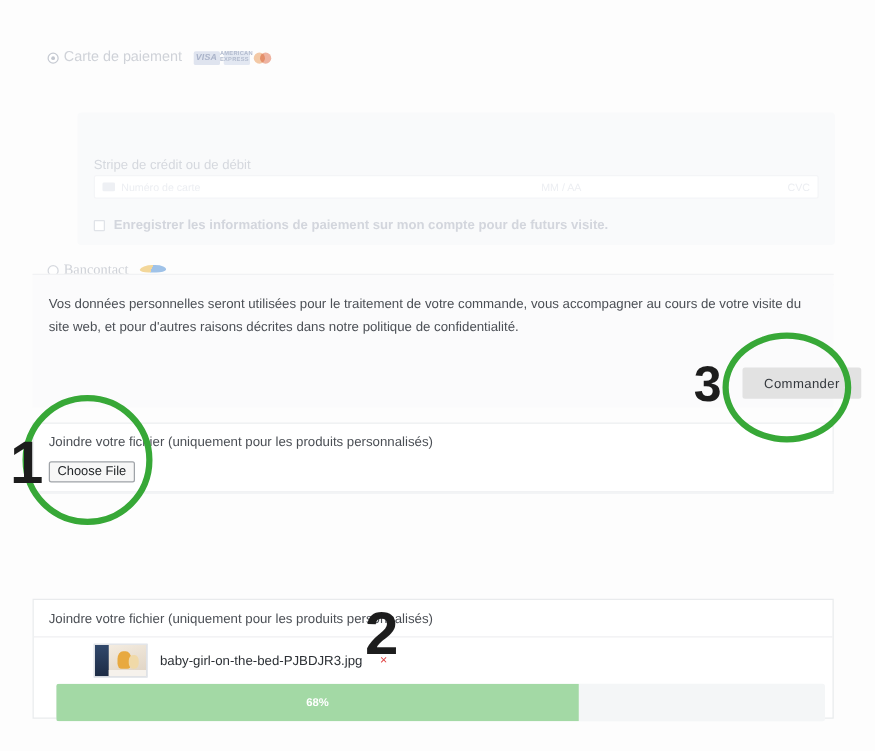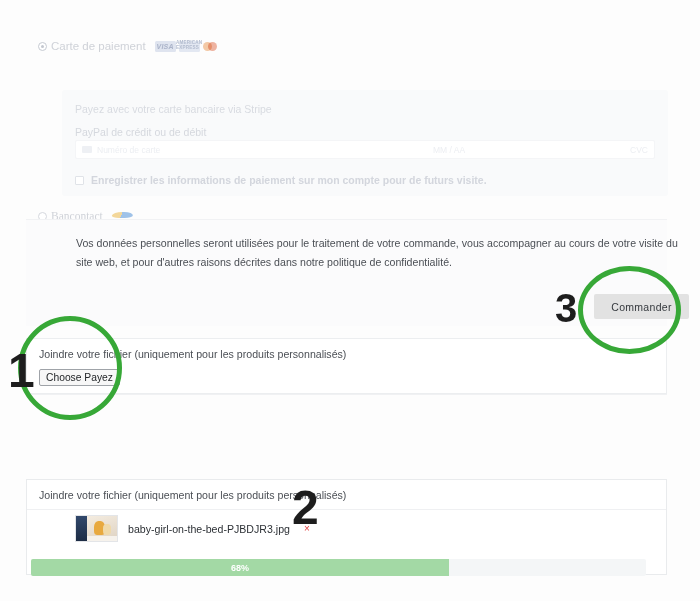--- a/index.html
+++ b/index.html
@@ -101,21 +101,21 @@
     position: absolute; right: 0px; top: 197px; font-size: 10px; color: #dadde3;
   }
 
   
   .privacy-panel {
     position: absolute; left: 26px; top: 219px; width: 641px; height: 107px;
     background: #fbfbfc; border-top: 1px solid #f1f2f4;
   }
   .privacy-text {
     position: absolute; left: 13px; top: 14px; width: 602px;
-    font-size: 10.6px; line-height: 19px; color: #4b4f55; margin-left: 37px;
+    font-size: 10.6px; line-height: 19px; color: #4b4f55;
   }
   .terms-row {
     position: absolute; left: 13px; top: 56px;
     display: flex; align-items: center; gap: 7px;
   }
   .cbox-checked {
     width: 10px; height: 10px; background: #3b78d8; border-radius: 1px;
     flex: none; position: relative;
   }
   .cbox-checked::after {
@@ -178,22 +178,22 @@
   }
   .thumb .bg-left { position: absolute; left: 0; top: 0; width: 30%; height: 100%; background: linear-gradient(180deg,#31486b,#1d2c45); }
   .thumb .bg-right { position: absolute; left: 28%; top: 0; width: 72%; height: 100%; background: linear-gradient(160deg,#f4ece0,#ded2c2); }
   .thumb .baby { position: absolute; left: 45%; top: 18%; width: 26%; height: 58%; background: #e8a93f; border-radius: 42% 42% 30% 30%; }
   .thumb .baby2 { position: absolute; left: 66%; top: 30%; width: 20%; height: 46%; background: #f0d9a8; border-radius: 40%; }
   .thumb .bedline { position: absolute; left: 26%; bottom: 0; width: 74%; height: 22%; background: #f6f2ec; }
   .file-name { font-size: 10.6px; color: #2c3035; }
   .file-remove { color: #e04343; font-size: 10px; margin-left: 4px; cursor: pointer; }
 
   .progress-track {
-    position: absolute; left: 4px; top: 67px; width: 615px; height: 17px;
-    background: #f4f6f7; border-radius: 2px; overflow: hidden; margin-top: 12px;
+    position: absolute; left: 18px; top: 67px; width: 615px; height: 30px;
+    background: #f4f6f7; border-radius: 2px; overflow: hidden;
   }
   .progress-fill {
     position: absolute; left: 0; top: 0; height: 100%;
     background: #a3d9a5; display: flex; align-items: center; justify-content: center;
   }
   .progress-text { font-size: 9px; color: #ffffff; font-weight: bold; }
 
   
   .ann-circle {
     position: absolute; border-radius: 50%; border-style: solid;
@@ -220,22 +220,21 @@
       <span class="radio sel"></span>
       <span>Carte de paiement</span>
       <span class="card-logos">
         <span class="logo logo-visa">VISA</span>
         <span class="logo logo-amex">AMERICAN EXPRESS</span>
         <span class="logo logo-mc"></span>
       </span>
     </div>
 
     <div class="stripe-box">
-      <div class="stripe-hint">Payez avec votre carte bancaire via Stripe</div>
-      <div class="stripe-label">PayPal de crédit ou de débit</div>
+      <div class="stripe-label">Stripe de crédit ou de débit</div>
       <div class="stripe-field">
         <span class="mini-card"></span>
         <span class="sf-num">Numéro de carte</span>
         <span class="sf-exp">MM / AA</span>
         <span class="sf-cvc">CVC</span>
       </div>
       <div class="save-row">
         <span class="cbox-faint"></span>
         <span class="save-text">Enregistrer les informations de paiement sur mon compte pour de futurs visite.</span>
       </div>
@@ -259,21 +258,21 @@
   </div>
 
   <div class="privacy-panel">
     <div class="privacy-text">Vos données personnelles seront utilisées pour le traitement de votre commande, vous accompagner au cours de votre visite du site web, et pour d'autres raisons décrites dans notre politique de confidentialité.</div>
   </div>
 
   <button class="commander-btn">Commander</button>
 
   <div class="attach-panel">
     <div class="attach-label">Joindre votre fichier (uniquement pour les produits personnalisés)</div>
-    <button class="choose-file">Choose Payez</button>
+    <button class="choose-file">Choose File</button>
   </div>
   <div class="divider-line"></div>
 
   <div class="upload-panel">
     <div class="upload-label">Joindre votre fichier (uniquement pour les produits personnalisés)</div>
     <div class="upload-sep"></div>
     <div class="file-row">
       <span class="thumb">
         <span class="bg-left"></span>
           <span class="bg-right"></span>

